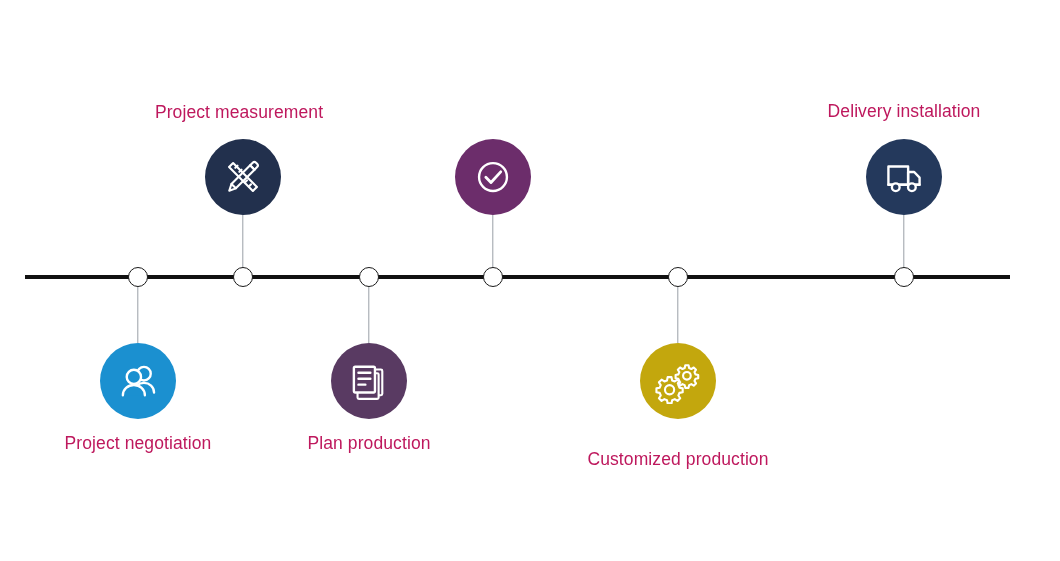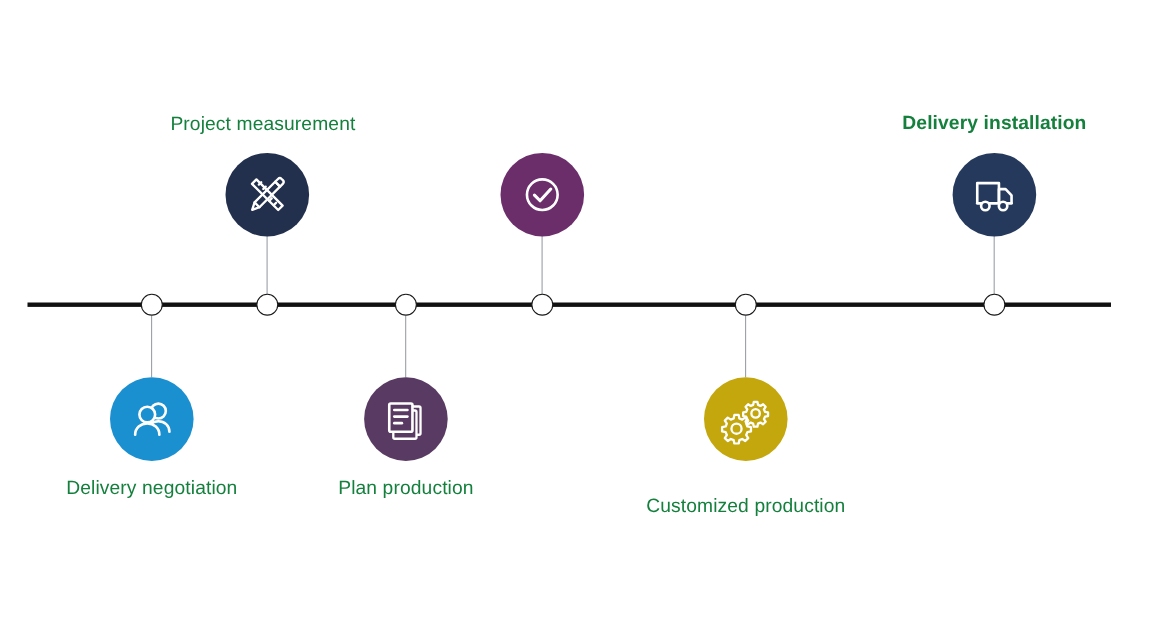--- a/index.html
+++ b/index.html
@@ -58,21 +58,21 @@
     align-items: center;
     justify-content: center;
     z-index: 2;
   }
   .bubble svg { display: block; }
   
   .caption {
     position: absolute;
     transform: translateX(-50%);
     white-space: nowrap;
-    color: #15803d;
+    color: #be185d;
     font-size: 17.5px;
     font-family: "Liberation Sans", sans-serif;
     font-weight: 400;
     letter-spacing: 0.1px;
   }
 </style>
 </head>
 <body>
 
 <div id="canvas">
@@ -82,21 +82,21 @@
   <div class="stem" style="left:138px; top:287px; height:56px;"></div>
   <div class="node" style="left:138px;"></div>
   <div class="bubble" style="left:138px; top:381px; background:#1b90d0;">
     <svg width="44" height="44" viewBox="0 0 48 48">
       <circle cx="30.5" cy="16" r="7.4" fill="none" stroke="#ffffff" stroke-width="2.6"></circle>
       <path d="M19.5 36.5c0-6.2 5-10.4 11-10.4s11 4.2 11 10.4" fill="none" stroke="#ffffff" stroke-width="2.6" stroke-linecap="round"></path>
       <circle cx="19.5" cy="19.5" r="7.8" fill="#1b90d0" stroke="#ffffff" stroke-width="2.6"></circle>
       <path d="M7.5 39.5c0-6.6 5.4-11.2 12-11.2s12 4.6 12 11.2" fill="#1b90d0" stroke="#ffffff" stroke-width="2.6" stroke-linecap="round"></path>
     </svg>
   </div>
-  <div class="caption" style="left:138px; top:433px;">Delivery negotiation</div>
+  <div class="caption" style="left:138px; top:433px;">Project negotiation</div>
 
   <div class="stem" style="left:243px; top:212px; height:56px;"></div>
   <div class="node" style="left:243px;"></div>
   <div class="bubble" style="left:243px; top:177px; background:#22304d;">
     <svg width="44" height="44" viewBox="0 0 48 48">
       <g stroke="#ffffff" stroke-width="2.3" fill="none" stroke-linejoin="round" stroke-linecap="round">
 
         <path d="M13.2 8.8 L8.8 13.2 L34.8 39.2 L39.2 34.8 Z"></path>
         <path d="M15.6 14.0 L18.0 11.6"></path>
         <path d="M20.0 18.4 L22.4 16.0"></path>
@@ -156,15 +156,15 @@
     <svg width="44" height="44" viewBox="0 0 48 48">
       <g fill="none" stroke="#ffffff" stroke-width="2.6" stroke-linejoin="round" stroke-linecap="round">
         <path d="M7.0 12.5 h21.5 v20.0 h-21.5 Z"></path>
         <path d="M28.5 18.5 h6.6 l5.9 6.2 v7.8 h-12.5 Z"></path>
         <path d="M7.0 32.5 h33.9"></path>
         <circle cx="15.0" cy="35.2" r="4.2" fill="#24395c"></circle>
         <circle cx="32.6" cy="35.2" r="4.2" fill="#24395c"></circle>
       </g>
     </svg>
   </div>
-  <div class="caption" style="left:904px; top:101px;font-weight:bold;">Delivery installation</div>
+  <div class="caption" style="left:904px; top:101px;">Delivery installation</div>
 
 </div>
 
 </body></html>

